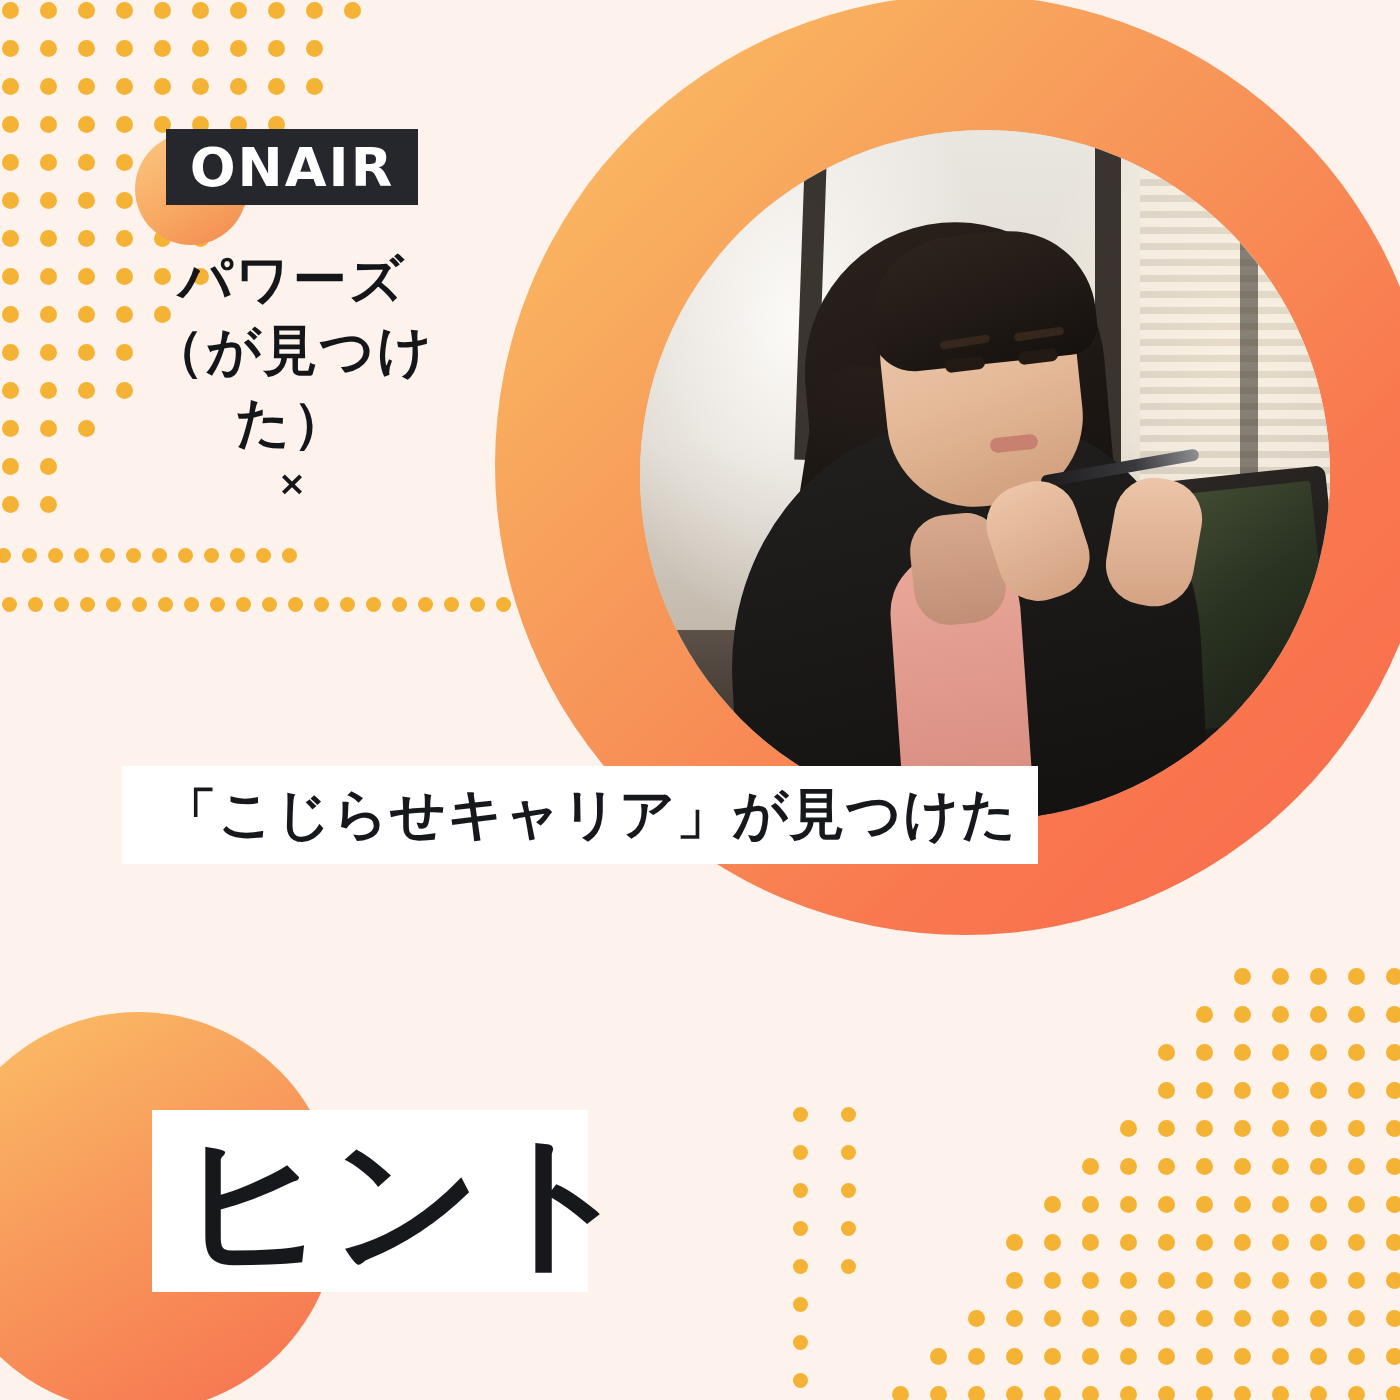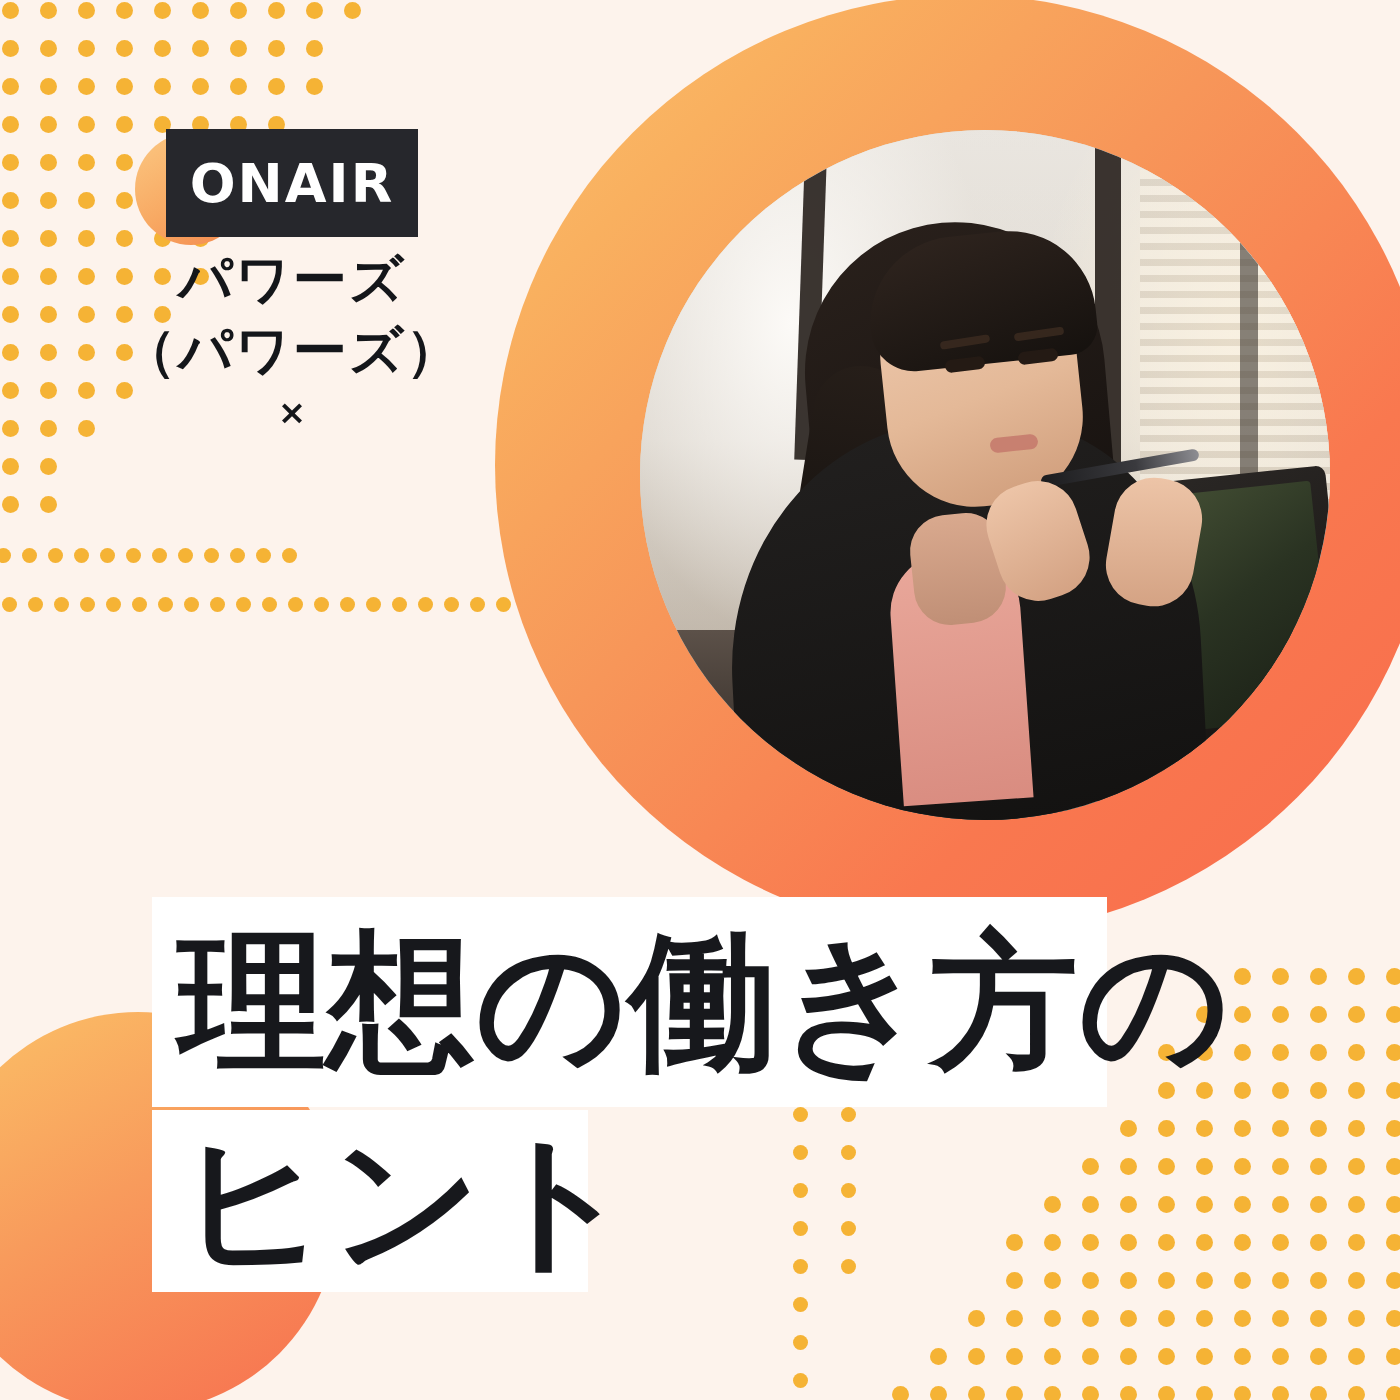--- a/index.html
+++ b/index.html
@@ -225,21 +225,21 @@
     border-radius: 50%;
     background: linear-gradient(150deg, #FBC267 0%, #F89B5C 45%, #F76F4F 100%);
   }
 
   
   .onair-badge {
     position: absolute;
     left: 166px;
     top: 129px;
     width: 252px;
-    height: 108px;
+    height: 76px;
     background: #26272C;
     display: flex;
     align-items: center;
     justify-content: center;
   }
   .onair-badge span {
     color: #FFFFFF;
     font-size: 54px;
     font-weight: bold;
     letter-spacing: 2px;
@@ -619,24 +619,24 @@
   </div>
 
   <div class="badge-circle"></div>
 
   <div class="onair-badge">
     <span>ONAIR</span>
   </div>
 
   <div class="guest-block">
     <div>パワーズ</div>
-    <div>（パワーズ）</div>
+    <div>（が見つけた）</div>
     <div class="cross">×</div>
   </div>
 
-  <div class="panel panel-main1">
-    <div class="t">理想の働き方の</div>
+  <div class="panel panel-sub">
+    <div class="t">「こじらせキャリア」が見つけた</div>
   </div>
   <div class="panel panel-main2">
     <div class="t">ヒント</div>
   </div>
 
 </div>
 
 </body></html>

